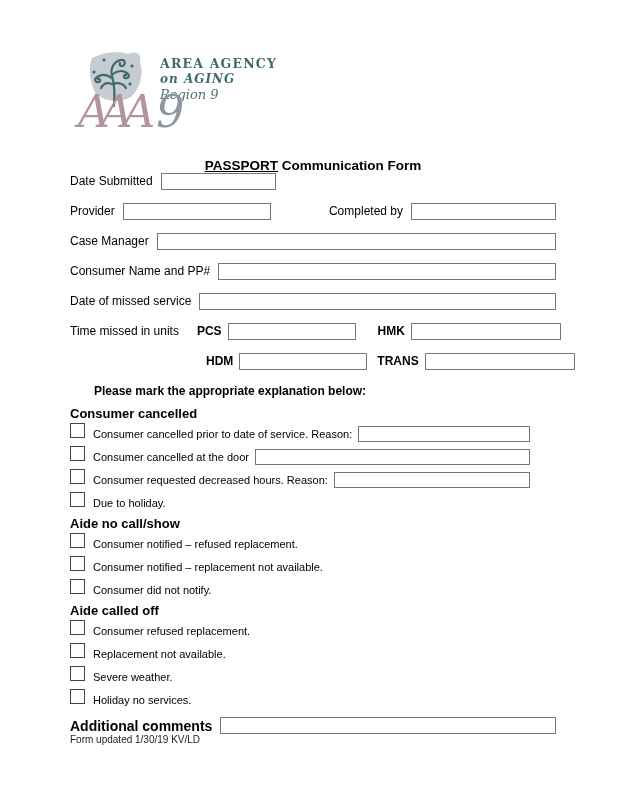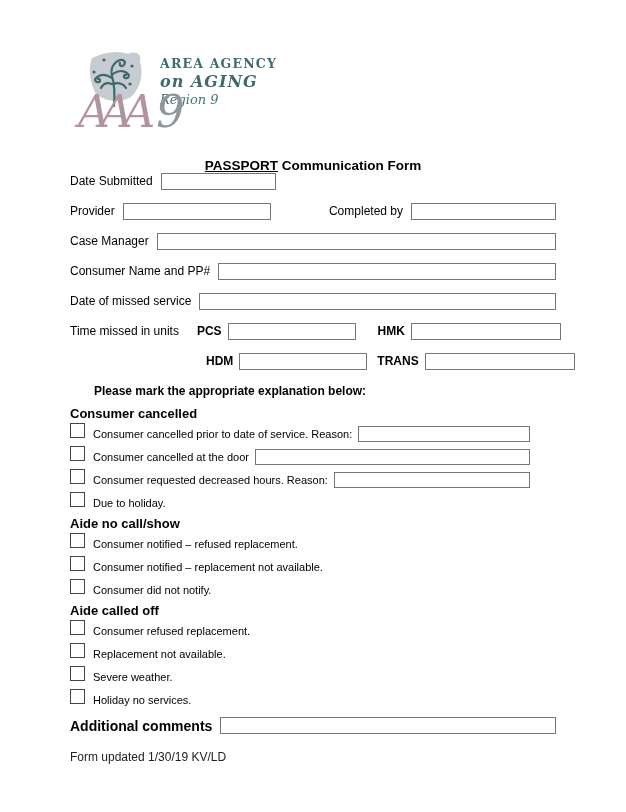--- a/index.html
+++ b/index.html
@@ -7,21 +7,21 @@
     width:626px;height:812px;position:relative;background:#fff;
     font-family:"Liberation Sans",sans-serif;color:#000;overflow:hidden;
     margin:0 auto;
   }
   
   .logo{position:absolute;left:84px;top:44px;width:230px;}
   .logo-top{display:flex;align-items:flex-start;}
   .tree-wrap{width:72px;height:64px;flex:0 0 auto;}
   .org{margin-left:4px;padding-top:12px;color:#3f6a6c;}
   .org-line1{font-family:"DejaVu Serif",serif;font-weight:bold;font-size:12.5px;letter-spacing:1.2px;}
-  .org-line2{font-family:"DejaVu Serif",serif;font-weight:bold;font-style:italic;font-size:16px;letter-spacing:1px;margin-top:1px;}
+  .org-line2{font-family:"DejaVu Serif",serif;font-weight:bold;font-style:italic;font-size:12px;letter-spacing:1px;margin-top:1px;}
   .org-line3{font-family:"DejaVu Serif",serif;font-style:italic;font-size:13px;margin-top:1px;color:#4a7476;}
   .monogram{
     margin-top:-18px;margin-left:-6px;
     font-family:"DejaVu Serif",serif;font-style:italic;
     font-size:44px;line-height:1;letter-spacing:-9px;color:#b3939c;
   }
   .monogram .nine{color:#8e979e;margin-left:10px;}
   
   .title{position:absolute;top:158px;left:0;width:100%;text-align:center;
     font-size:13.5px;font-weight:bold;}
@@ -46,21 +46,21 @@
   .sec-head{font-size:13px;font-weight:bold;margin:4px 0 3px 0;}
   .cbrow{display:flex;align-items:center;margin-bottom:4px;min-height:19px;}
   .cb{
     width:13px;height:13px;border:1px solid #444;background:#fff;flex:0 0 auto;
     margin-right:8px;transform:translateY(-3px);cursor:pointer;
   }
   .cblabel{font-size:11px;white-space:nowrap;}
   .cbin{flex:1 1 auto;margin-left:6px;margin-right:26px;height:16px;}
   .comments-row{display:flex;align-items:center;margin-top:8px;}
   .comments-label{font-size:14px;font-weight:bold;white-space:nowrap;}
-  .footer{margin-top:16px;font-size:12px;color:#222;}
+  .footer{font-size:10px;color:#222;}
 </style>
 </head>
 <body>
 
 <div class="page">
 
   <div class="logo">
     <div class="logo-top">
       <div class="tree-wrap">
         <svg viewBox="0 0 72 64" width="72" height="64">

